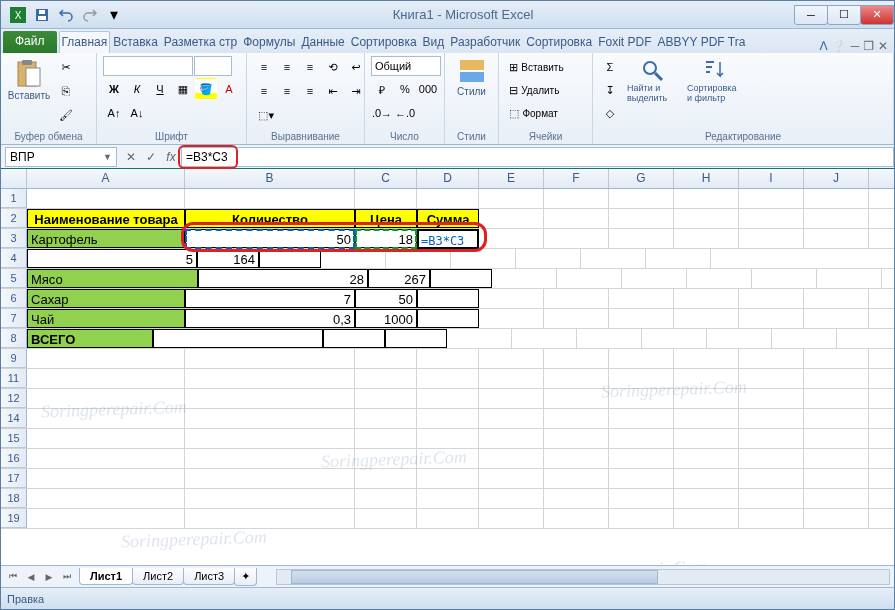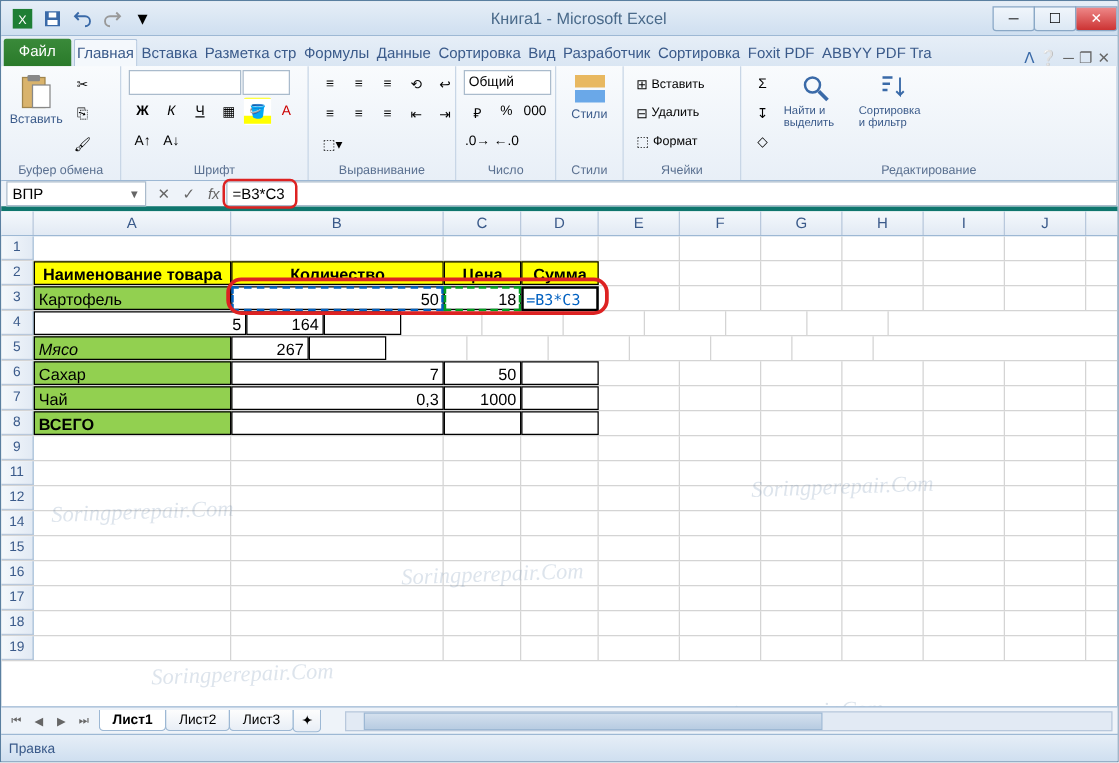--- a/index.html
+++ b/index.html
@@ -26,21 +26,21 @@
 .ribbon-body { height: 92px; background: linear-gradient(#f9fbfd, #e8eff7); border-bottom: 1px solid #9db8d4; display: flex; }
 .ribbon-group { border-right: 1px solid #c8d6e6; padding: 3px 6px 2px; display: flex; flex-direction: column; }
 .group-content { flex: 1; display: flex; align-items: flex-start; gap: 4px; }
 .group-label { font-size: 10px; color: #5a7090; text-align: center; padding-top: 1px; }
 .big-btn { width: 44px; display: flex; flex-direction: column; align-items: center; font-size: 10px; color: #3a5a8a; cursor: pointer; padding: 2px; border-radius: 3px; }
 .small-btn { width: 22px; height: 22px; display: flex; align-items: center; justify-content: center; cursor: pointer; border: 1px solid transparent; border-radius: 2px; font-size: 11px; }
 .small-row { display: flex; gap: 1px; }
 .font-combo { height: 20px; border: 1px solid #abc; background: #fff; font-size: 11px; padding: 1px 3px; display: flex; align-items: center; }
 
 
-.formula-area { height: 24px; display: flex; align-items: center; border-bottom: 4px solid #0f766e; background: #eef3f9; }
+.formula-area { height: 24px; display: flex; align-items: center; border-bottom: 1px solid #0f766e; background: #eef3f9; }
 .name-box { width: 112px; height: 20px; border: 1px solid #abc; background: #fff; margin: 0 4px; display: flex; align-items: center; padding: 0 4px; font-size: 12px; }
 .name-box .dd { margin-left: auto; color: #666; font-size: 9px; }
 .fb-btn { width: 20px; height: 20px; display: flex; align-items: center; justify-content: center; color: #666; cursor: pointer; font-size: 12px; }
 .formula-input { flex: 1; height: 20px; border: 1px solid #abc; background: #fff; padding: 0 4px; font-size: 12px; display: flex; align-items: center; position: relative; }
 .highlight-fb { position: absolute; border: 2px solid #d22; border-radius: 6px; pointer-events: none; }
 
 
 .grid-area { flex: 1; overflow: hidden; display: flex; flex-direction: column; position: relative; }
 .col-headers { height: 20px; display: flex; background: linear-gradient(#f4f8fc, #e2eaf4); border-bottom: 1px solid #9db8d4; }
 .corner { width: 26px; border-right: 1px solid #b8c8dc; background: linear-gradient(#f4f8fc, #e2eaf4); }
@@ -343,21 +343,22 @@
           <div class="cell bordered num" style="width: 62px;"></div>
           <div class="cell" style="width: 65px;"></div>
           <div class="cell" style="width: 65px;"></div>
           <div class="cell" style="width: 65px;"></div>
           <div class="cell" style="width: 65px;"></div>
           <div class="cell" style="width: 65px;"></div>
           <div class="cell" style="width: 65px;"></div>
         </div>
         <div class="row">
           <div class="row-h">5</div>
-          <div class="cell lbl" style="width: 158px; font-style: italic;">Мясо</div>
+          <div class="cell lbl" style="width: 171px;">Мясо</div>
+          <div class="cell bordered num" style="width: 170px;">28</div>
           <div class="cell bordered num" style="width: 62px;">267</div>
           <div class="cell bordered num" style="width: 62px;"></div>
           <div class="cell" style="width: 65px;"></div>
           <div class="cell" style="width: 65px;"></div>
           <div class="cell" style="width: 65px;"></div>
           <div class="cell" style="width: 65px;"></div>
           <div class="cell" style="width: 65px;"></div>
           <div class="cell" style="width: 65px;"></div>
         </div>
         <div class="row">
@@ -381,21 +382,21 @@
           <div class="cell bordered num" style="width: 62px;"></div>
           <div class="cell" style="width: 65px;"></div>
           <div class="cell" style="width: 65px;"></div>
           <div class="cell" style="width: 65px;"></div>
           <div class="cell" style="width: 65px;"></div>
           <div class="cell" style="width: 65px;"></div>
           <div class="cell" style="width: 65px;"></div>
         </div>
         <div class="row">
           <div class="row-h">8</div>
-          <div class="cell lbl" style="width: 158px; font-weight: bold;">ВСЕГО</div>
+          <div class="cell lbl" style="width: 126px; font-weight: bold;">ВСЕГО</div>
           <div class="cell bordered" style="width: 170px;"></div>
           <div class="cell bordered" style="width: 62px;"></div>
           <div class="cell bordered" style="width: 62px;"></div>
           <div class="cell" style="width: 65px;"></div>
           <div class="cell" style="width: 65px;"></div>
           <div class="cell" style="width: 65px;"></div>
           <div class="cell" style="width: 65px;"></div>
           <div class="cell" style="width: 65px;"></div>
           <div class="cell" style="width: 65px;"></div>
         </div>

